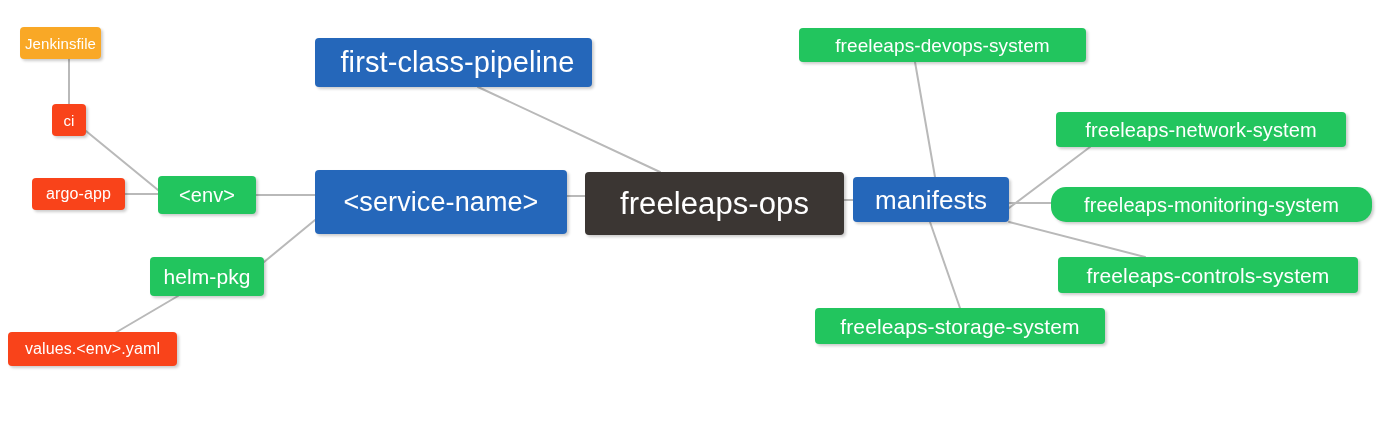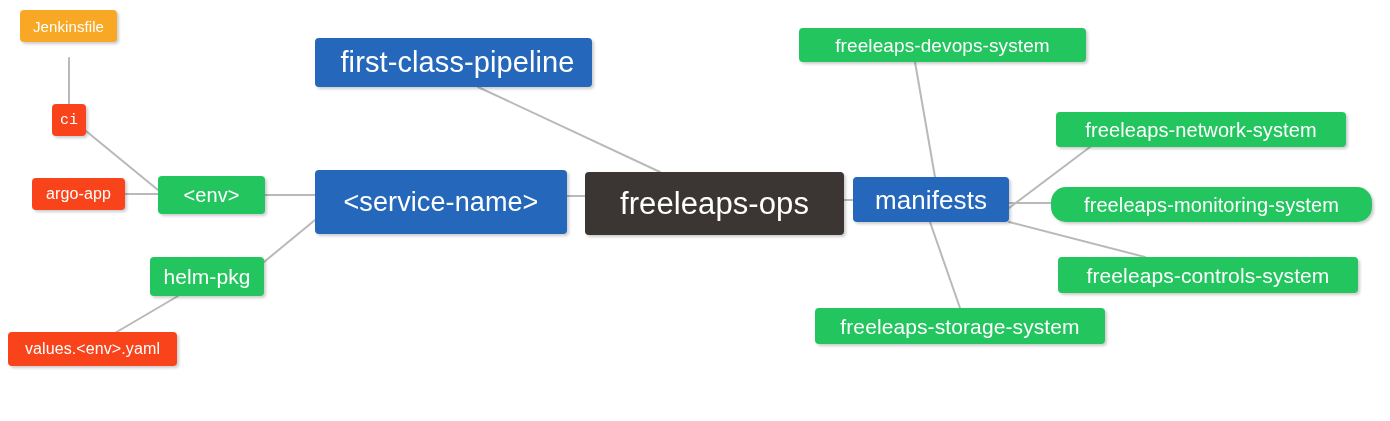--- a/index.html
+++ b/index.html
@@ -56,30 +56,30 @@
       <line x1="567" y1="196" x2="585" y2="196" stroke="#b9b9b9" stroke-width="2" stroke-linecap="round"></line>
       <line x1="478" y1="87" x2="660" y2="172" stroke="#b9b9b9" stroke-width="2" stroke-linecap="round"></line>
       <line x1="844" y1="200" x2="853" y2="200" stroke="#b9b9b9" stroke-width="2" stroke-linecap="round"></line>
       <line x1="935" y1="177" x2="915" y2="62" stroke="#b9b9b9" stroke-width="2" stroke-linecap="round"></line>
       <line x1="1009" y1="208" x2="1090" y2="147" stroke="#b9b9b9" stroke-width="2" stroke-linecap="round"></line>
       <line x1="1009" y1="203" x2="1051" y2="203" stroke="#b9b9b9" stroke-width="2" stroke-linecap="round"></line>
       <line x1="1009" y1="222" x2="1145" y2="257" stroke="#b9b9b9" stroke-width="2" stroke-linecap="round"></line>
       <line x1="930" y1="222" x2="960" y2="308" stroke="#b9b9b9" stroke-width="2" stroke-linecap="round"></line>
     </svg>
   <div id="node-layer">
-      <div class="node n-orange" style="left: 20px; top: 10px; width: 97px; height: 32px; font-size: 15px;">
+      <div class="node n-orange" style="left: 20px; top: 27px; width: 81px; height: 32px; font-size: 15px;">
         <span>Jenkinsfile</span>
       </div>
-      <div class="node n-red" style="left: 52px; top: 104px; width: 34px; height: 32px; font-size: 15px; font-family: Liberation Mono, monospace;">
+      <div class="node n-red" style="left: 52px; top: 104px; width: 34px; height: 32px; font-size: 15px;">
         <span>ci</span>
       </div>
       <div class="node n-red" style="left: 32px; top: 178px; width: 93px; height: 32px; font-size: 16px;">
         <span>argo-app</span>
       </div>
-      <div class="node n-green" style="left: 158px; top: 176px; width: 107px; height: 38px; font-size: 20px;">
+      <div class="node n-green" style="left: 158px; top: 176px; width: 98px; height: 38px; font-size: 20px;">
         <span>&lt;env&gt;</span>
       </div>
       <div class="node n-green" style="left: 150px; top: 257px; width: 114px; height: 39px; font-size: 21px;">
         <span>helm-pkg</span>
       </div>
       <div class="node n-red" style="left: 8px; top: 332px; width: 169px; height: 34px; font-size: 16px;">
         <span>values.&lt;env&gt;.yaml</span>
       </div>
       <div class="node n-blue" style="left: 315px; top: 38px; width: 277px; height: 49px; font-size: 29px; padding-left: 8px;">
         <span>first-class-pipeline</span>

